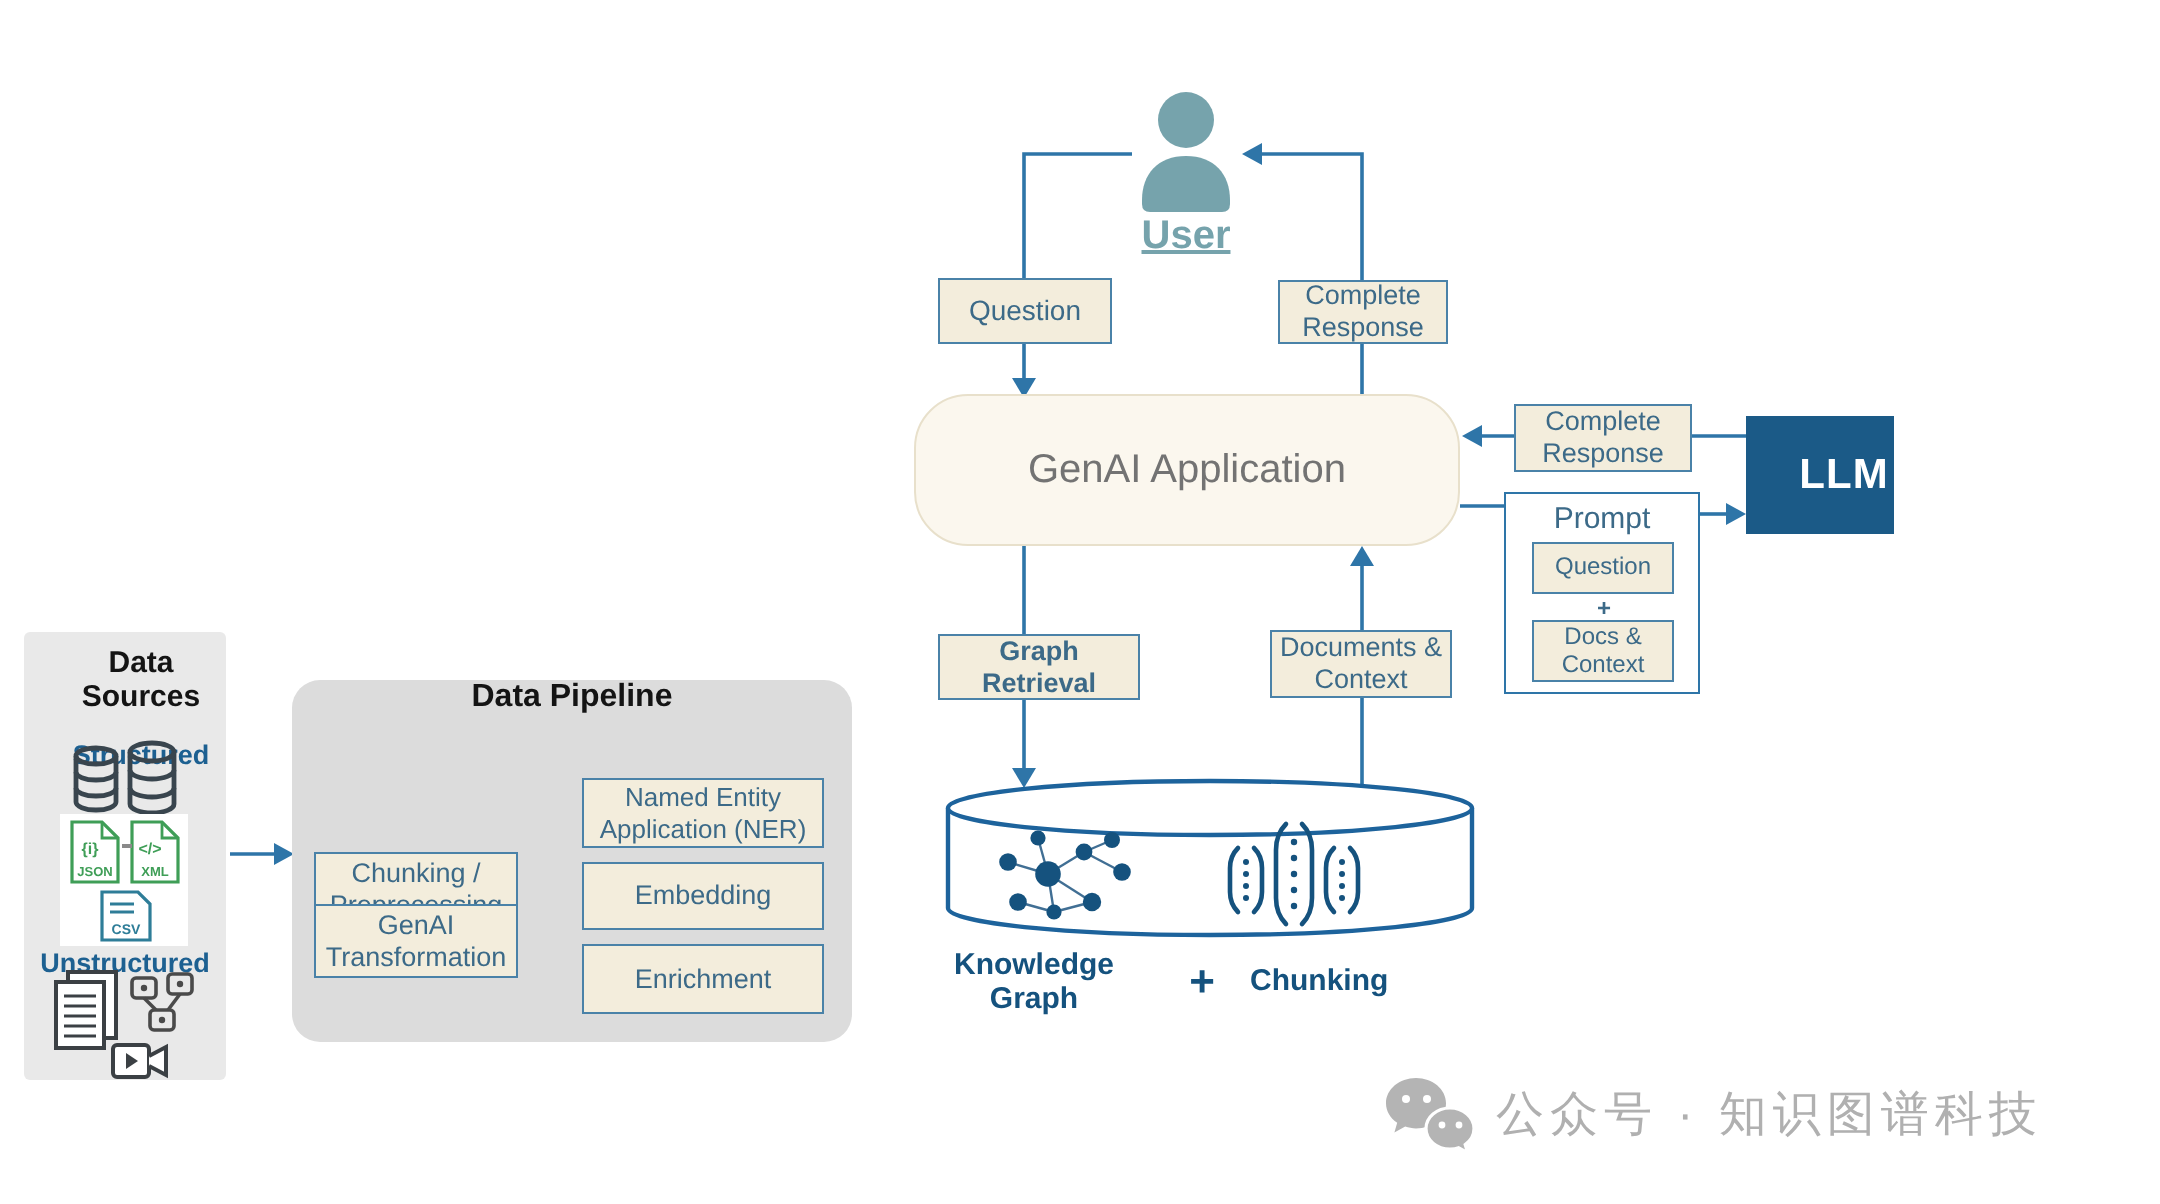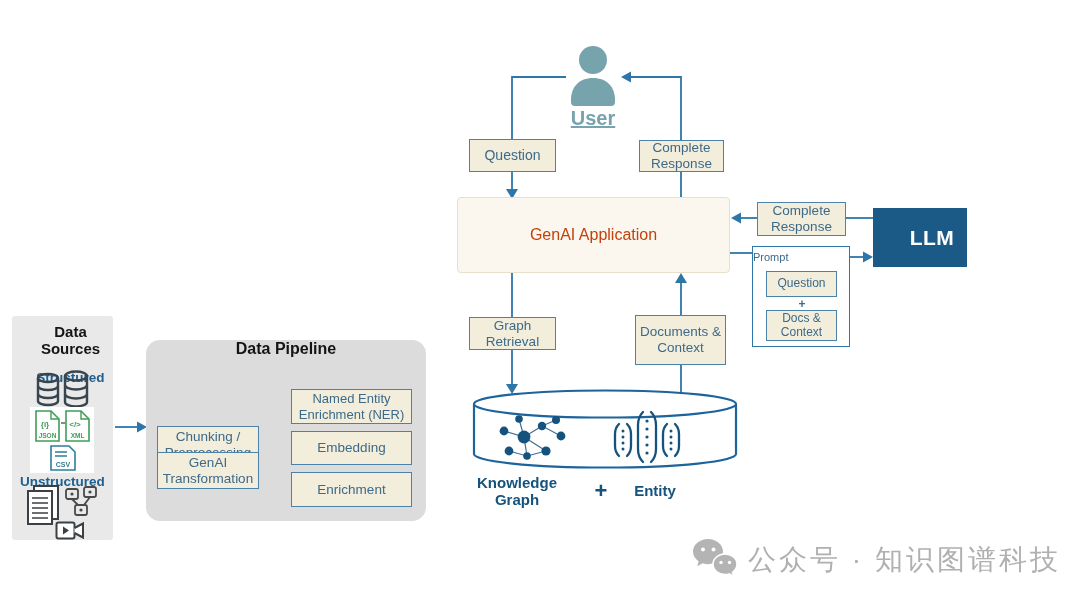--- a/index.html
+++ b/index.html
@@ -5,38 +5,38 @@
   html,body{margin:0;padding:0;background:#fff;}
   #stage{position:relative;width:1080px;height:602px;background:#ffffff;overflow:hidden;
          font-family:"Liberation Sans",sans-serif;}
   #stage *{box-sizing:border-box;}
   .abs{position:absolute;}
   #overlay{position:absolute;left:0;top:0;z-index:1;}
   .node{position:absolute;z-index:2;}
   .beige{background:#f3eddc;border:1.5px solid #4a82a8;color:#3c6a88;
          display:flex;align-items:center;justify-content:center;text-align:center;
          font-size:13.5px;line-height:1.16;padding:2px;}
-  .genai{background:#fbf7ee;border:1.5px solid #e8e0cb;border-radius:4px;color:#c2410c;
-         display:flex;align-items:center;justify-content:center;font-size:16px;}
+  .genai{background:#fbf7ee;border:1.5px solid #e8e0cb;border-radius:27px;color:#737373;
+         display:flex;align-items:center;justify-content:center;font-size:20px;}
   .llm{background:#1b5a87;color:#ffffff;font-weight:bold;font-size:21px;
        display:flex;align-items:center;justify-content:center;letter-spacing:.5px;}
   .prompt{background:#ffffff;border:1.6px solid #2e75a8;color:#3c6a88;}
-  .prompt .ptitle{margin-top:4px;font-size:11px;}
+  .prompt .ptitle{text-align:center;margin-top:4px;font-size:15px;}
   .prompt .inner{position:absolute;left:13px;width:71px;background:#f3eddc;border:1.3px solid #4a82a8;
                  display:flex;align-items:center;justify-content:center;text-align:center;
                  font-size:12px;line-height:1.15;color:#3c6a88;}
   .prompt .plus{position:absolute;left:0;top:50px;width:98px;text-align:center;
                 font-size:12px;font-weight:bold;color:#3c6a88;}
   .teal-label{color:#76a3ac;font-weight:bold;font-size:20px;text-align:center;}
   .navy-label{color:#15527e;font-weight:bold;font-size:15px;text-align:center;line-height:1.12;}
   .panel-title{font-weight:bold;color:#141414;text-align:center;}
   .cat-label{color:#1d6091;font-weight:bold;font-size:13.5px;text-align:center;}
   .src-panel{background:#e9e9e9;border-radius:3px;padding-left:16px;}
   .pipe-panel{background:#dcdcdc;border-radius:14px;}
-  .watermark-text{color:#b0b0b0;font-size:28px;letter-spacing:3px;white-space:nowrap;}
+  .watermark-text{color:#b0b0b0;font-size:24px;letter-spacing:3px;white-space:nowrap;}
 </style>
 </head>
 <body>
 
 <div id="stage">
 
   <svg id="overlay" width="1080" height="602" viewBox="0 0 1080 602">
     <g stroke="#2e75a8" stroke-width="1.8" fill="none">
       <path d="M566,77 H512 V190"></path>
       <path d="M681,197 V77 H631"></path>
@@ -74,24 +74,24 @@
 
   <div class="node beige" style="left:757px;top:202px;width:89px;height:34px;">Complete Response</div>
 
   <div class="node prompt" style="left:752px;top:246px;width:98px;height:101px;">
     <div class="ptitle">Prompt</div>
     <div class="inner" style="top:24px;height:26px;">Question</div>
     <div class="plus">+</div>
     <div class="inner" style="top:63px;height:31px;">Docs &amp; Context</div>
   </div>
 
-  <div class="node llm" style="left:873px;top:208px;width:94px;height:59px;padding-left:24px;">LLM</div>
-
-  <div class="node beige" style="left:469px;top:317px;width:87px;height:33px;">Graph Retrieval</div>
-  <div class="node beige" style="left:635px;top:315px;width:91px;height:50px;">Documents &amp; Context</div>
+  <div class="node llm" style="left:873px;top:208px;width:74px;height:59px;padding-left:24px;">LLM</div>
+
+  <div class="node beige" style="left:469px;top:317px;width:101px;height:33px;font-weight:bold;">Graph Retrieval</div>
+  <div class="node beige" style="left:635px;top:315px;width:91px;height:34px;">Documents &amp; Context</div>
 
   <div class="node" style="left:471px;top:388px;">
     <svg width="268" height="84" viewBox="0 0 268 84">
       <path d="M3,16 L3,66 A131,13.5 0 0 0 265,66 L265,16" fill="#ffffff" stroke="#1d639c" stroke-width="2.2"></path>
       <ellipse cx="134" cy="16" rx="131" ry="13.5" fill="#ffffff" stroke="#1d639c" stroke-width="2.2"></ellipse>
     </svg>
   </div>
 
   <div class="node" style="left:494px;top:410px;z-index:3;">
     <svg width="84" height="56" viewBox="0 0 84 56">
@@ -143,21 +143,21 @@
         <circle cx="59" cy="23" r="1.5"></circle>
           <circle cx="59" cy="29" r="1.5"></circle>
           <circle cx="59" cy="35" r="1.5"></circle>
           <circle cx="59" cy="41" r="1.5"></circle>
       </g>
     </svg>
   </div>
 
   <div class="node navy-label" style="left:471px;top:475px;width:92px;">Knowledge Graph</div>
   <div class="node navy-label" style="left:588px;top:479px;width:26px;font-size:22px;">+</div>
-  <div class="node navy-label" style="left:625px;top:483px;width:60px;">Entity</div>
+  <div class="node navy-label" style="left:625px;top:483px;width:60px;">Chunking</div>
 
   <div class="node src-panel" style="left:12px;top:316px;width:101px;height:224px;">
     <div class="panel-title" style="margin-top:7px;font-size:15px;">Data Sources</div>
     <div class="cat-label" style="margin-top:13px;">Structured</div>
 
     <div class="abs" style="left:23px;top:53px;">
       <svg width="56" height="42" viewBox="0 0 56 42">
         <g stroke="#39454e" stroke-width="2.4" fill="none">
           <path d="M3,9 V32 A10,4 0 0 0 23,32 V9"></path>
           <path d="M3,17 A10,4 0 0 0 23,17"></path>
@@ -227,21 +227,21 @@
         <polygon points="8,6.5 14,10.5 8,14.5" fill="#3b4044"></polygon>
         <path d="M19.5,8 L28,3.5 V17.5 L19.5,13" fill="#ffffff" stroke="#3b4044" stroke-width="2"></path>
       </svg>
     </div>
   </div>
 
   <div class="node pipe-panel" style="left:146px;top:340px;width:280px;height:181px;">
     <div class="panel-title" style="margin-top:0;font-size:16px;">Data Pipeline</div>
     <div class="beige abs" style="left:11px;top:68px;width:102px;height:38px;margin-top:18px;">Chunking / Preprocessing</div>
     <div class="beige abs" style="left:11px;top:112px;width:102px;height:37px;">GenAI Transformation</div>
-    <div class="beige abs" style="left:145px;top:49px;width:121px;height:35px;font-size:13px;">Named Entity Enrichment (NER)</div>
+    <div class="beige abs" style="left:145px;top:49px;width:121px;height:35px;font-size:13px;">Named Entity Application (NER)</div>
     <div class="beige abs" style="left:145px;top:91px;width:121px;height:34px;">Embedding</div>
     <div class="beige abs" style="left:145px;top:132px;width:121px;height:35px;">Enrichment</div>
   </div>
 
   <div class="node" style="left:692px;top:537px;z-index:4;">
     <svg width="46" height="44" viewBox="0 0 46 44">
       <path d="M16,2 C7.7,2 1,7.6 1,14.6 C1,18.6 3.2,22.1 6.6,24.4 L5.2,29.2 L10.6,26.3 C12.3,26.9 14.1,27.2 16,27.2 C24.3,27.2 31,21.6 31,14.6 C31,7.6 24.3,2 16,2 Z" fill="#b4b4b4"></path>
       <circle cx="11" cy="12.5" r="2" fill="#ffffff"></circle>
       <circle cx="21.5" cy="12.5" r="2" fill="#ffffff"></circle>
       <path d="M33,17 C26.4,17 21,21.6 21,27.3 C21,33 26.4,37.6 33,37.6 C34.5,37.6 36,37.4 37.3,36.9 L41.8,39.3 L40.6,35.3 C43.3,33.4 45,30.5 45,27.3 C45,21.6 39.6,17 33,17 Z" fill="#b4b4b4" stroke="#ffffff" stroke-width="1.6"></path>

